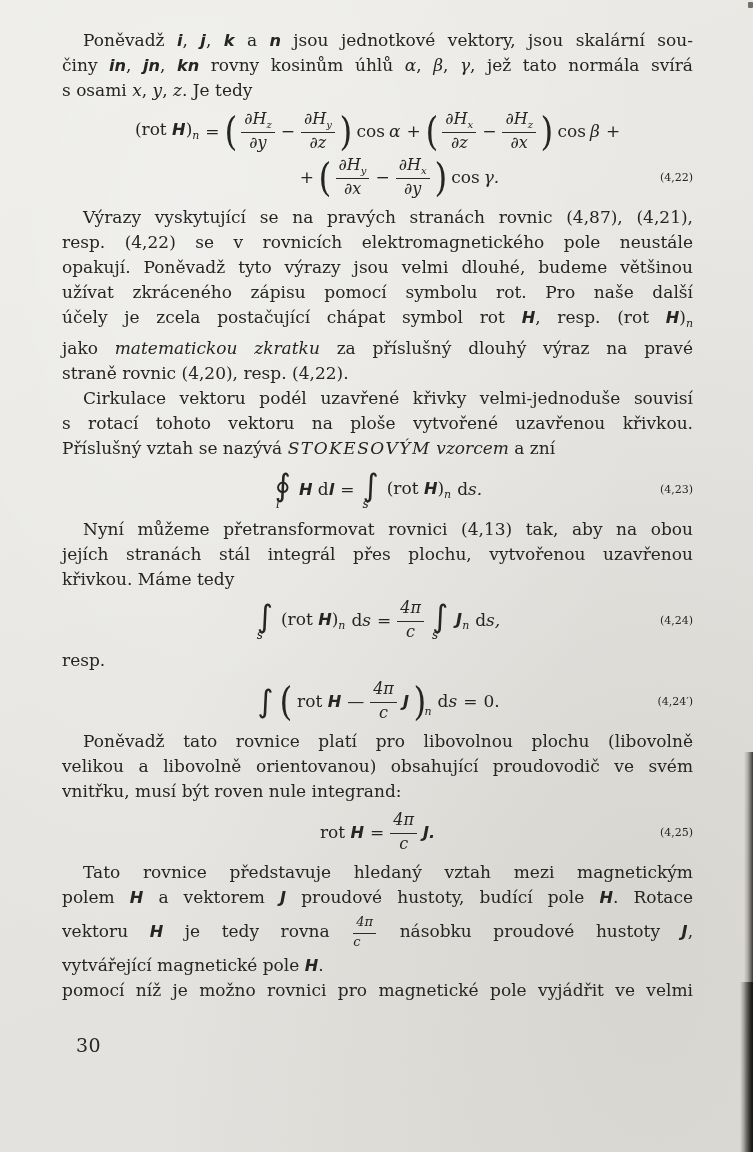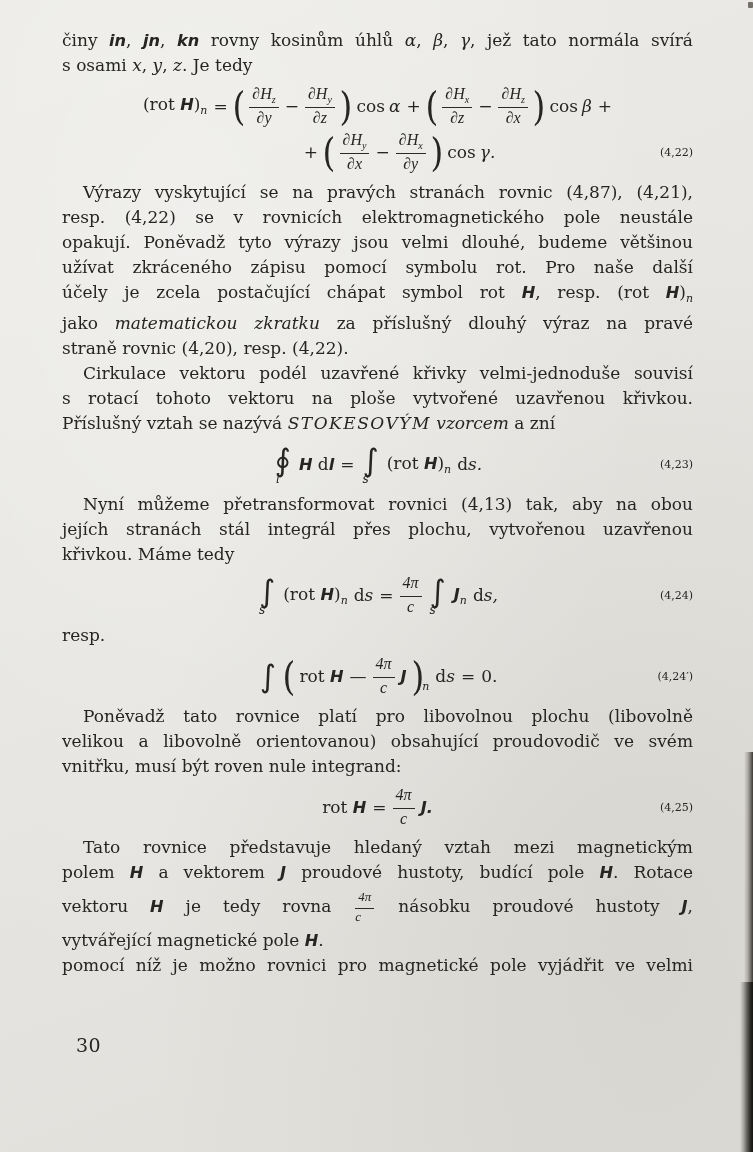--- a/index.html
+++ b/index.html
@@ -18,21 +18,21 @@
   .v{font-family:"DejaVu Sans","Liberation Sans",sans-serif;font-weight:700;font-style:italic;font-size:0.95em;}
   .i{font-style:italic;}
   .ist{font-style:italic;letter-spacing:1.5px;}
   sub.sb{font-style:italic;font-size:11px;}
   
   .eqwrap{padding:5px 0;position:relative;}
   .eqrow{display:flex;justify-content:center;align-items:center;gap:6px;position:relative;min-height:46px;}
   .eqrow.shift{padding-left:44px;}
   .grp{white-space:nowrap;}
   .bp{font-size:40px;line-height:1;font-weight:300;display:inline-block;transform:scaleX(0.82);margin:0 -3px;}
-  .fr{display:inline-block;text-align:center;vertical-align:middle;font-family:Liberation Serif, serif;}
+  .fr{display:inline-block;text-align:center;vertical-align:middle;}
   .fr .num{display:block;border-bottom:1.3px solid #2b2a28;padding:0 3px 1px;font-style:italic;font-size:16px;line-height:1.15;}
   .fr .den{display:block;font-style:italic;font-size:16px;line-height:1.15;padding-top:1px;}
   .fr.inl{margin:0 2px;}
   .fr.inl .num,.fr.inl .den{font-size:13px;}
   sub.fs{font-size:10px;font-style:italic;}
   .integral{display:inline-flex;flex-direction:column;align-items:center;margin:0 2px;}
   .isym{font-size:31px;line-height:1.05;font-family:"DejaVu Sans","Liberation Sans",sans-serif;}
   .ilim{font-size:12px;font-style:italic;margin-top:-4px;transform:translateX(-5px);line-height:1;}
   .gend{display:inline-flex;align-items:flex-end;}
   .gend sub.sb{margin-bottom:3px;}
@@ -47,20 +47,21 @@
         background:linear-gradient(to right, rgba(25,22,19,0) 0%, rgba(22,20,17,0.95) 100%);}
   .speck{position:absolute;top:2px;right:0;width:5px;height:6px;background:#55504a;border-radius:1px;opacity:0.8;}
 </style>
 </head>
 <body>
 
 <div class="page">
   <div class="content">
 
     <section>
+      <div class="ln indent"><span>Poněvadž </span><span class="v">i</span><span>, </span><span class="v">j</span><span>, </span><span class="v">k</span><span> a </span><span class="v">n</span><span> jsou jednotkové vektory, jsou skalární sou-</span></div>
       <div class="ln"><span>činy </span><span class="v">in</span><span>, </span><span class="v">jn</span><span>, </span><span class="v">kn</span><span> rovny kosinům úhlů </span><span class="i">α</span><span>, </span><span class="i">β</span><span>, </span><span class="i">γ</span><span>, jež tato normála svírá</span></div>
       <div class="ln left"><span>s osami </span><span class="i">x</span><span>, </span><span class="i">y</span><span>, </span><span class="i">z</span><span>. Je tedy</span></div>
     </section>
 
     <div class="eqwrap">
       <div class="eqrow">
         <span class="grp"><span>(rot </span><span class="v">H</span><span>)</span><sub class="sb">n</sub></span>
         <span class="grp">=</span>
         <span class="bp">(</span>
         <span class="fr">

